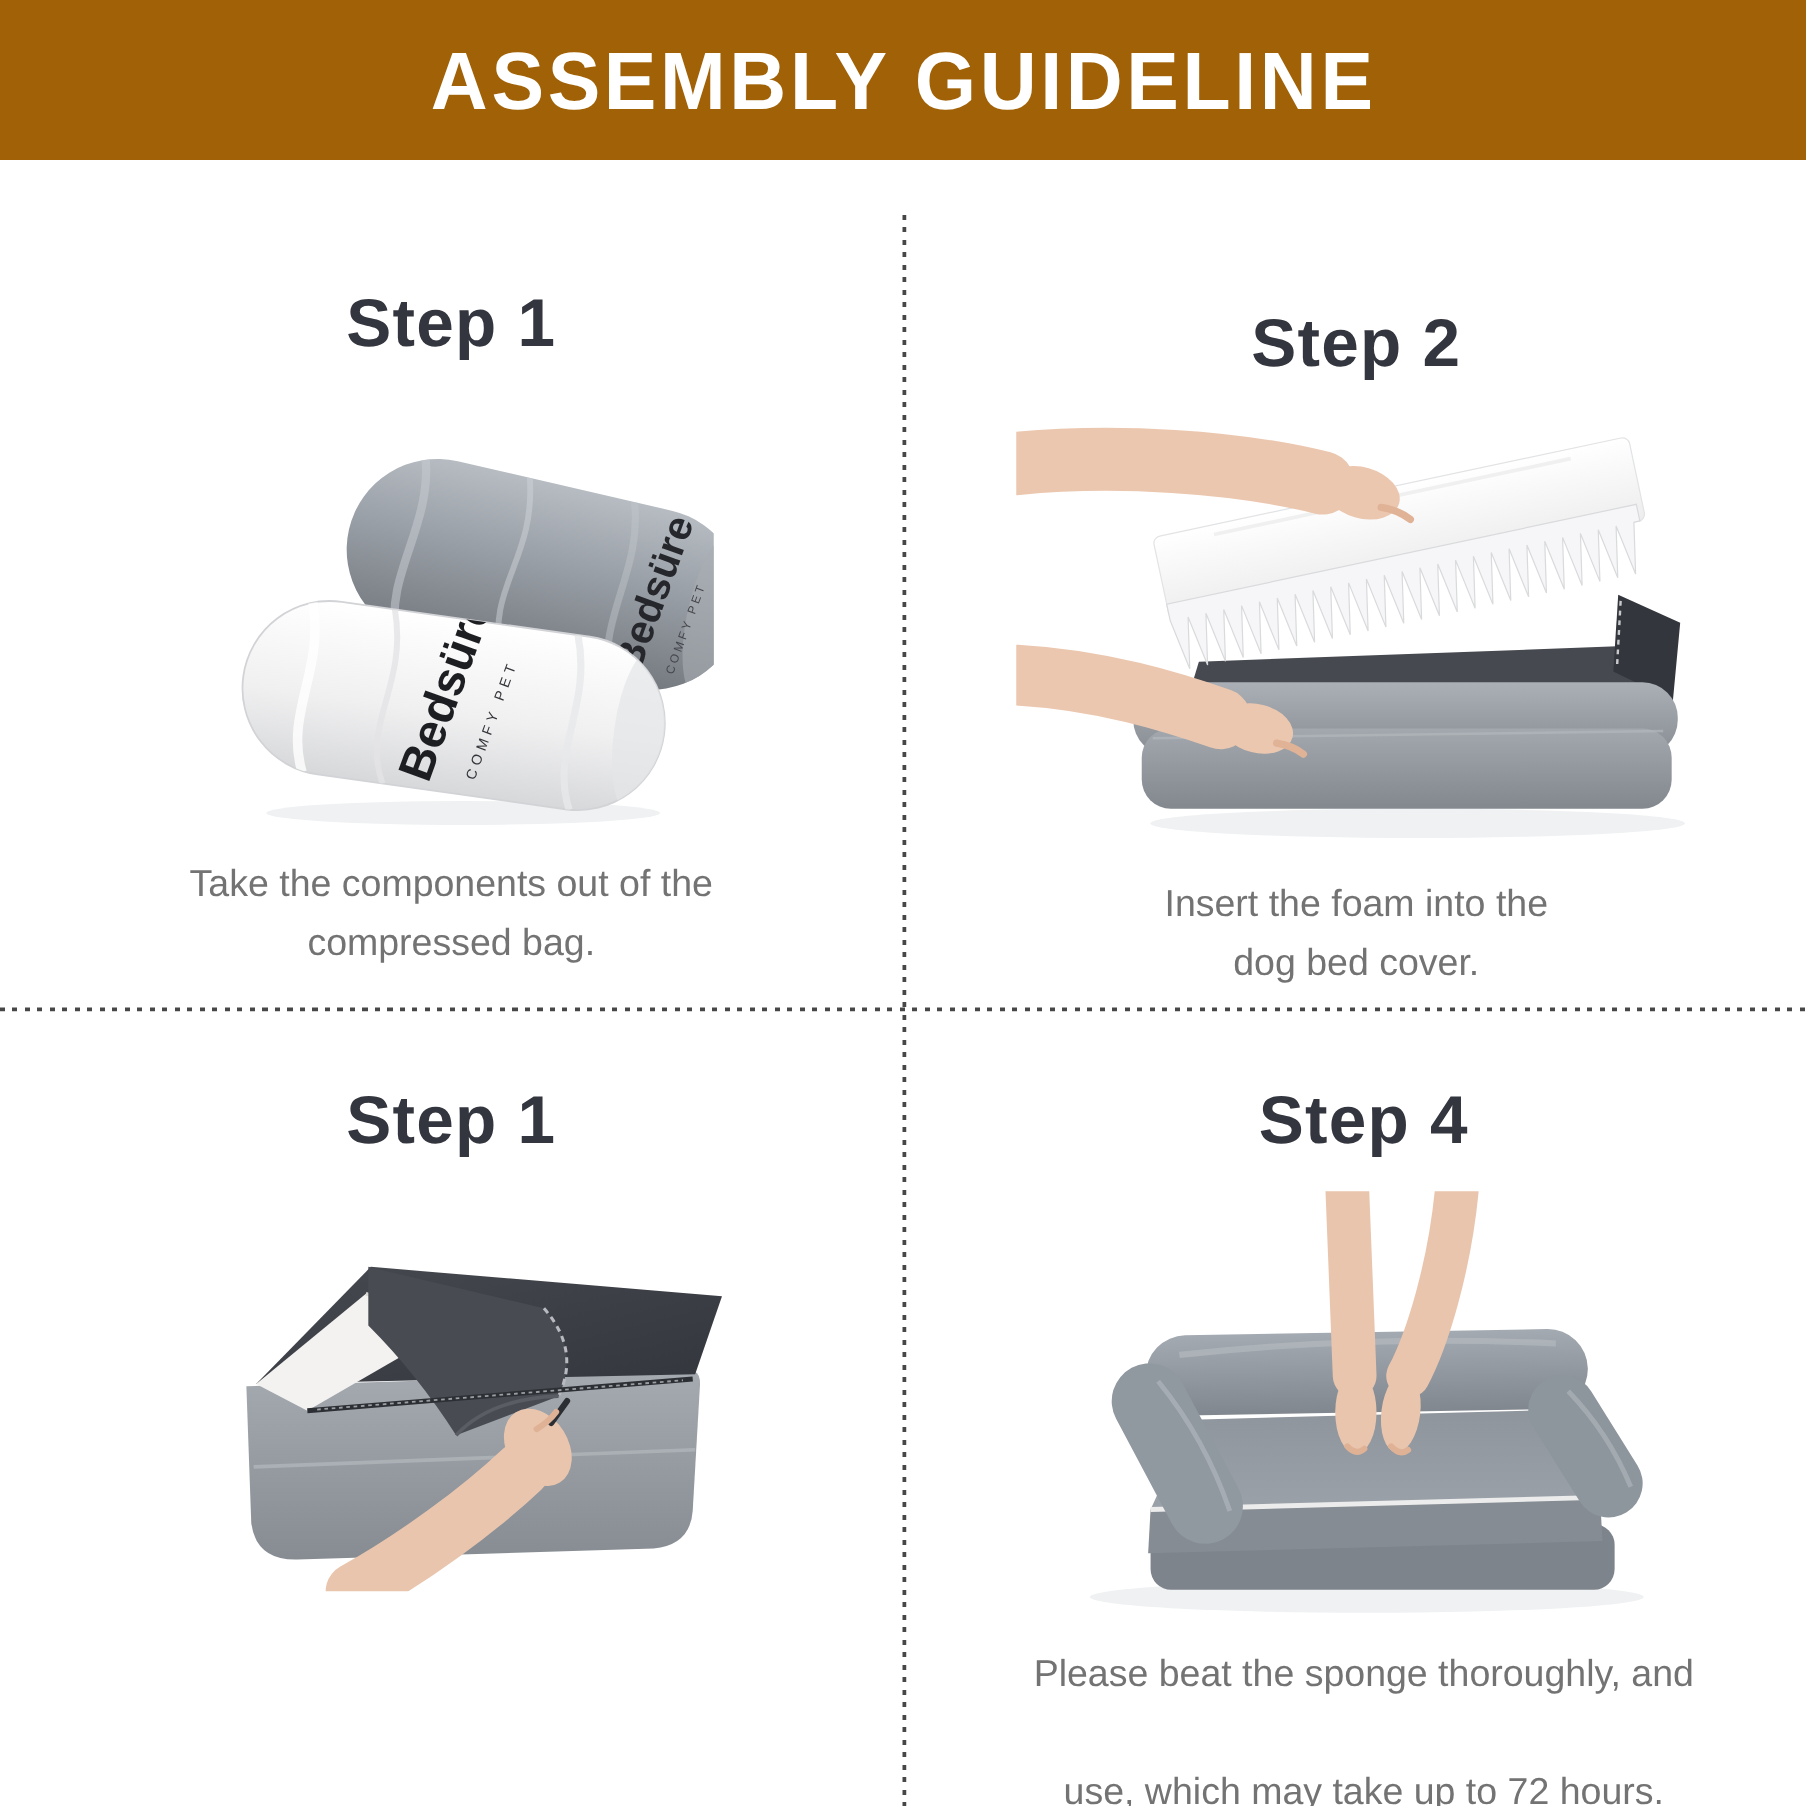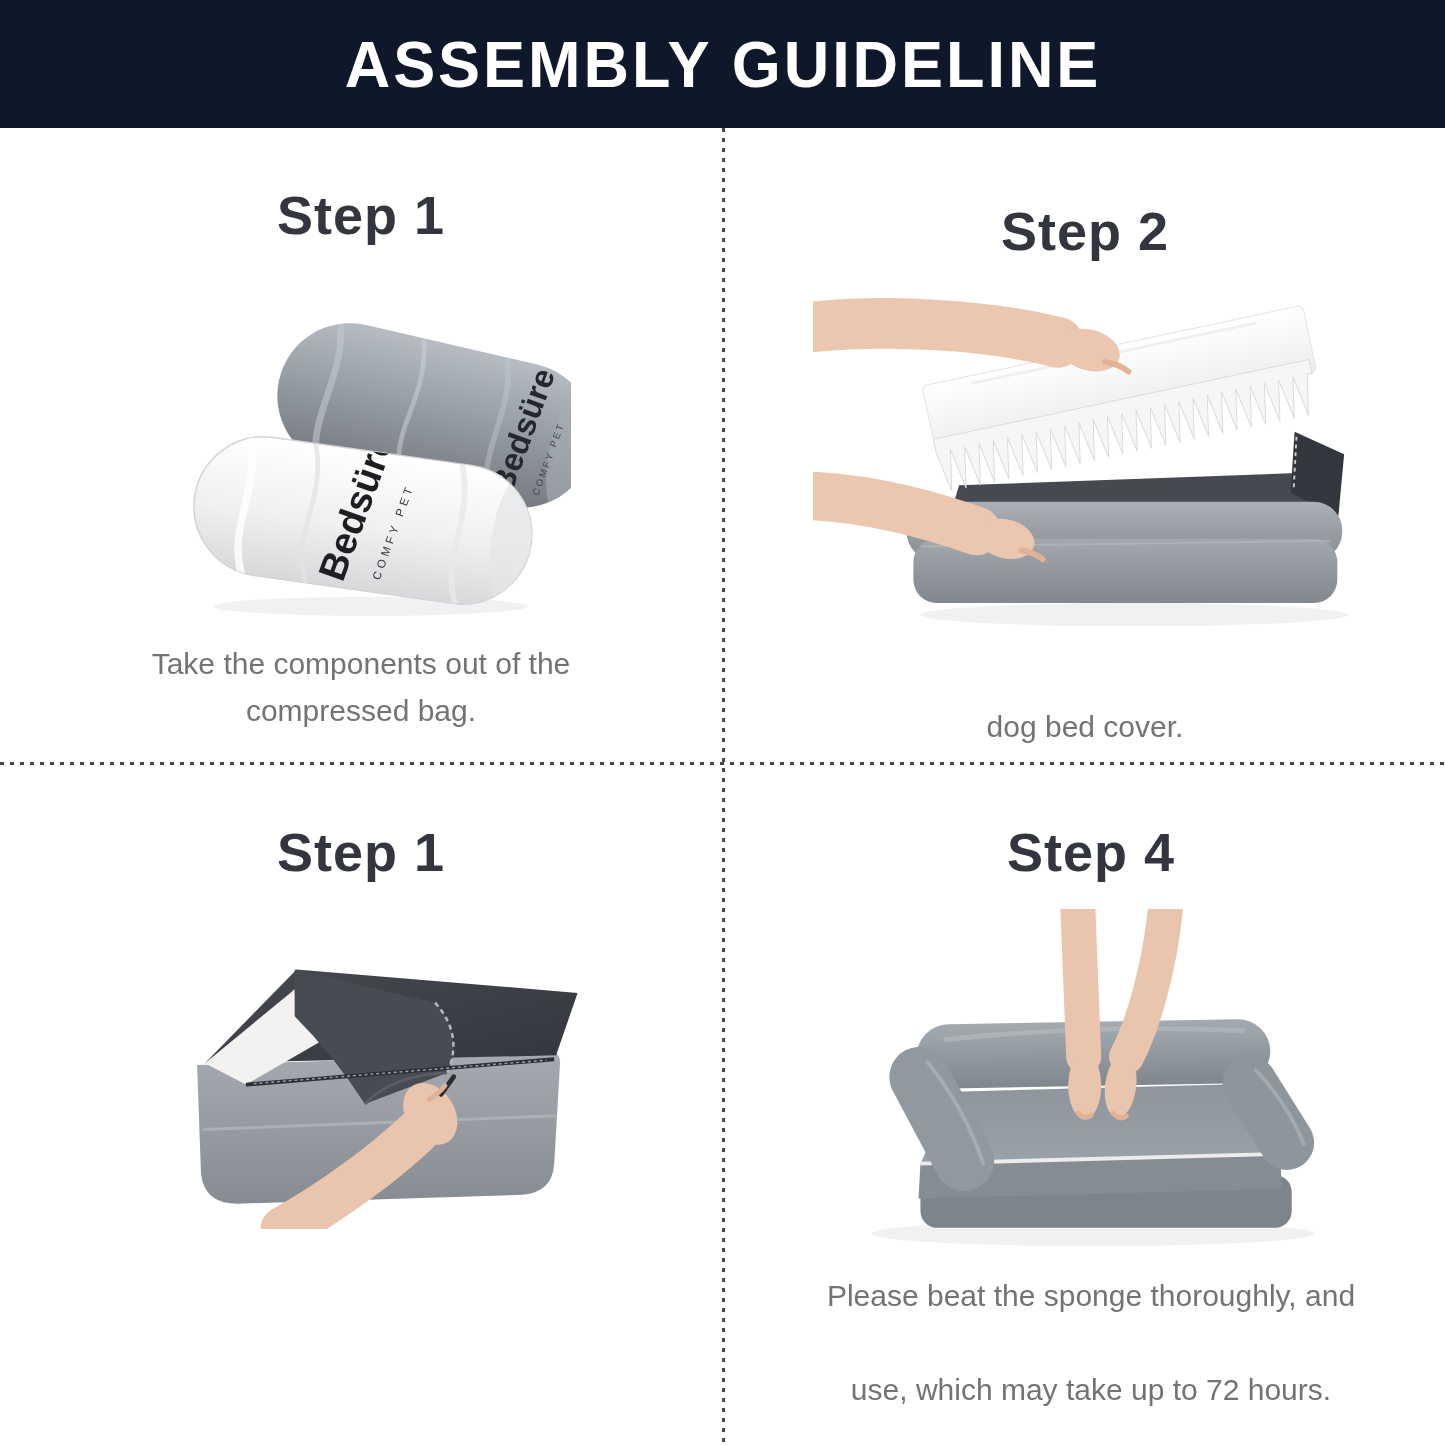--- a/index.html
+++ b/index.html
@@ -3,29 +3,29 @@
 <meta charset="utf-8">
 <style>
   html,body { margin:0; padding:0; }
   body {
     width:1445px; height:1445px; background:#ffffff;
     font-family:"Liberation Sans", sans-serif; overflow:hidden;
     -webkit-font-smoothing:antialiased;
   }
   
   .header {
-    height:128px; background:#0f172a;
+    height:128px; background:#a16207;
     display:flex; align-items:center; justify-content:center;
   }
   .header h1 {
     margin:0; color:#ffffff; font-size:65px; font-weight:800;
     letter-spacing:3px; transform:scaleX(0.97); white-space:nowrap;
   }
   
-  .grid { position:relative; width:1445px; height:1109px; }
+  .grid { position:relative; width:1445px; height:1109px;margin-top:44px; }
   .divider-v {
     position:absolute; left:722px; top:0; width:3px; height:1317px;
     background:repeating-linear-gradient(to bottom,#474747 0 4px,transparent 4px 10px);
   }
   .divider-h {
     position:absolute; left:0; top:634px; width:1445px; height:3px;
     background:repeating-linear-gradient(to right,#474747 0 4px,transparent 4px 10px);
   }
   .quad { position:absolute; display:flex; flex-direction:column; align-items:center; }
   #q1 { left:0;   top:0;     width:722px; height:634px; }
@@ -158,21 +158,21 @@
           <path d="M300,78 q14,2 24,10" stroke="#e0b296" stroke-width="6" fill="none" stroke-linecap="round"></path>
         </g>
         <g>
           <path d="M0,216 C70,220 128,238 168,252" stroke="#ecc7af" stroke-width="50" fill="none" stroke-linecap="round"></path>
           <ellipse cx="198" cy="260" rx="30" ry="20" transform="rotate(14 198 260)" fill="#ecc7af"></ellipse>
           <path d="M214,272 q13,2 22,9" stroke="#e0b296" stroke-width="6" fill="none" stroke-linecap="round"></path>
         </g>
       </svg>
     </div>
     <p class="caption">
-      <br>
+      <span>Insert the foam into the</span><br>
       <span>dog bed cover.</span>
     </p>
   </section>
 
   <section class="quad" id="q3">
     <h2 class="step-title">Step 1</h2>
     <div class="illus">
       <svg width="450" height="320" viewBox="0 0 460 328">
         <defs>
           <linearGradient id="sideGray3" x1="0" y1="0" x2="0" y2="1">

